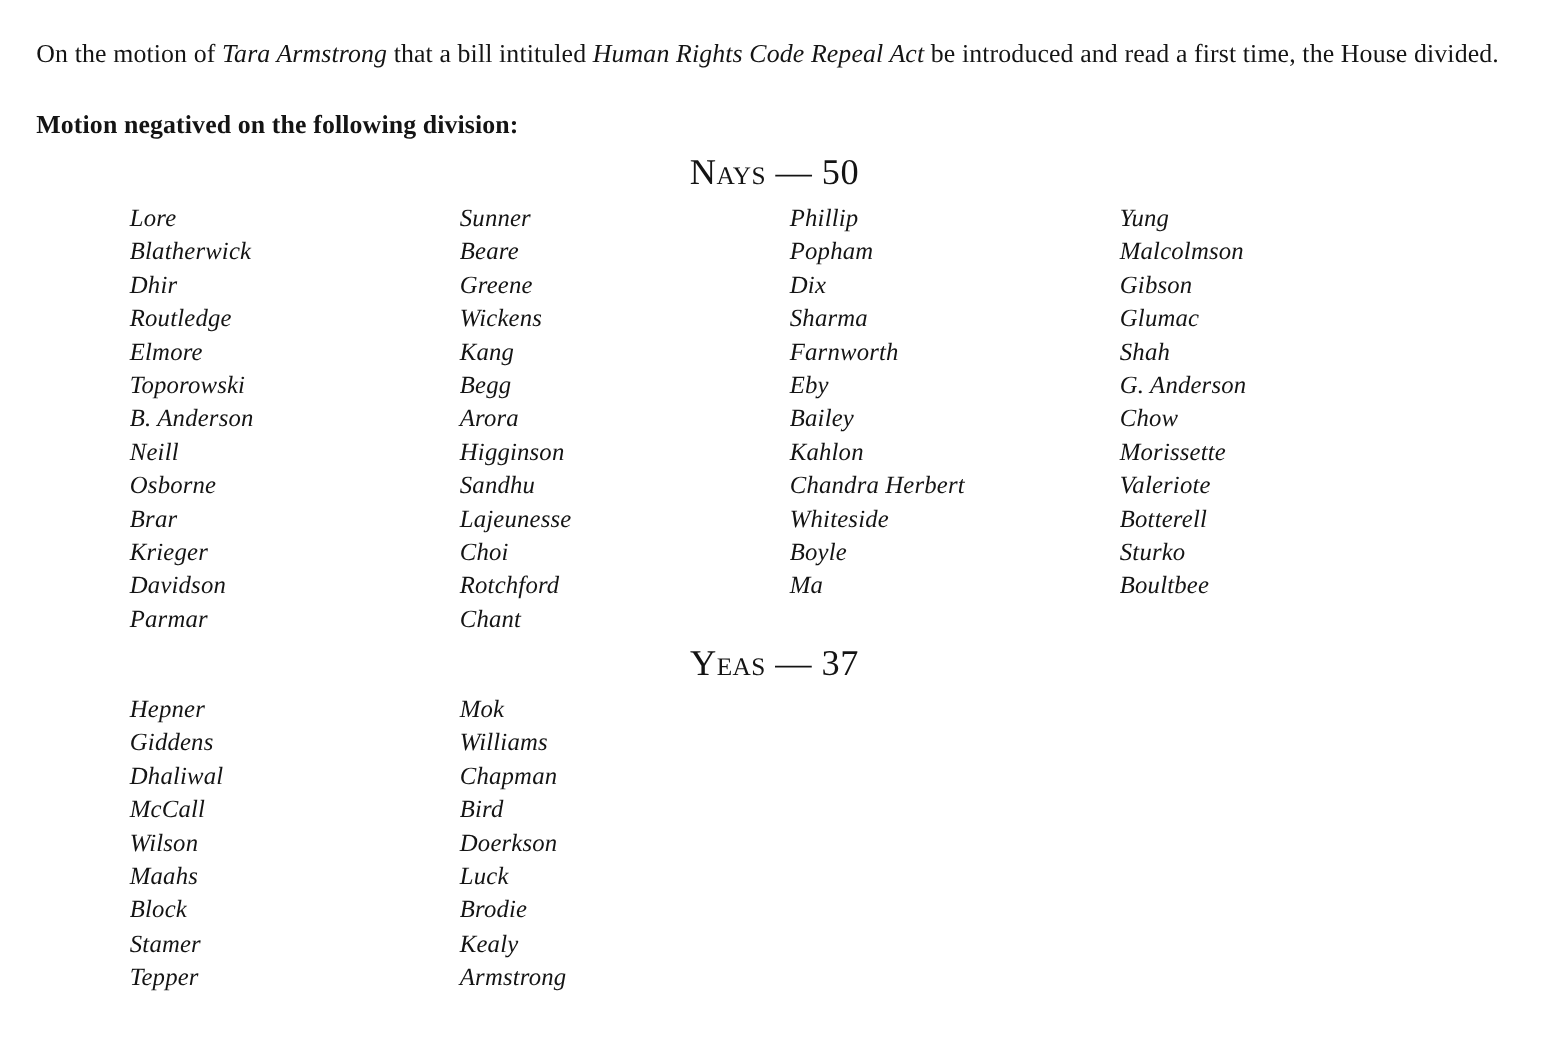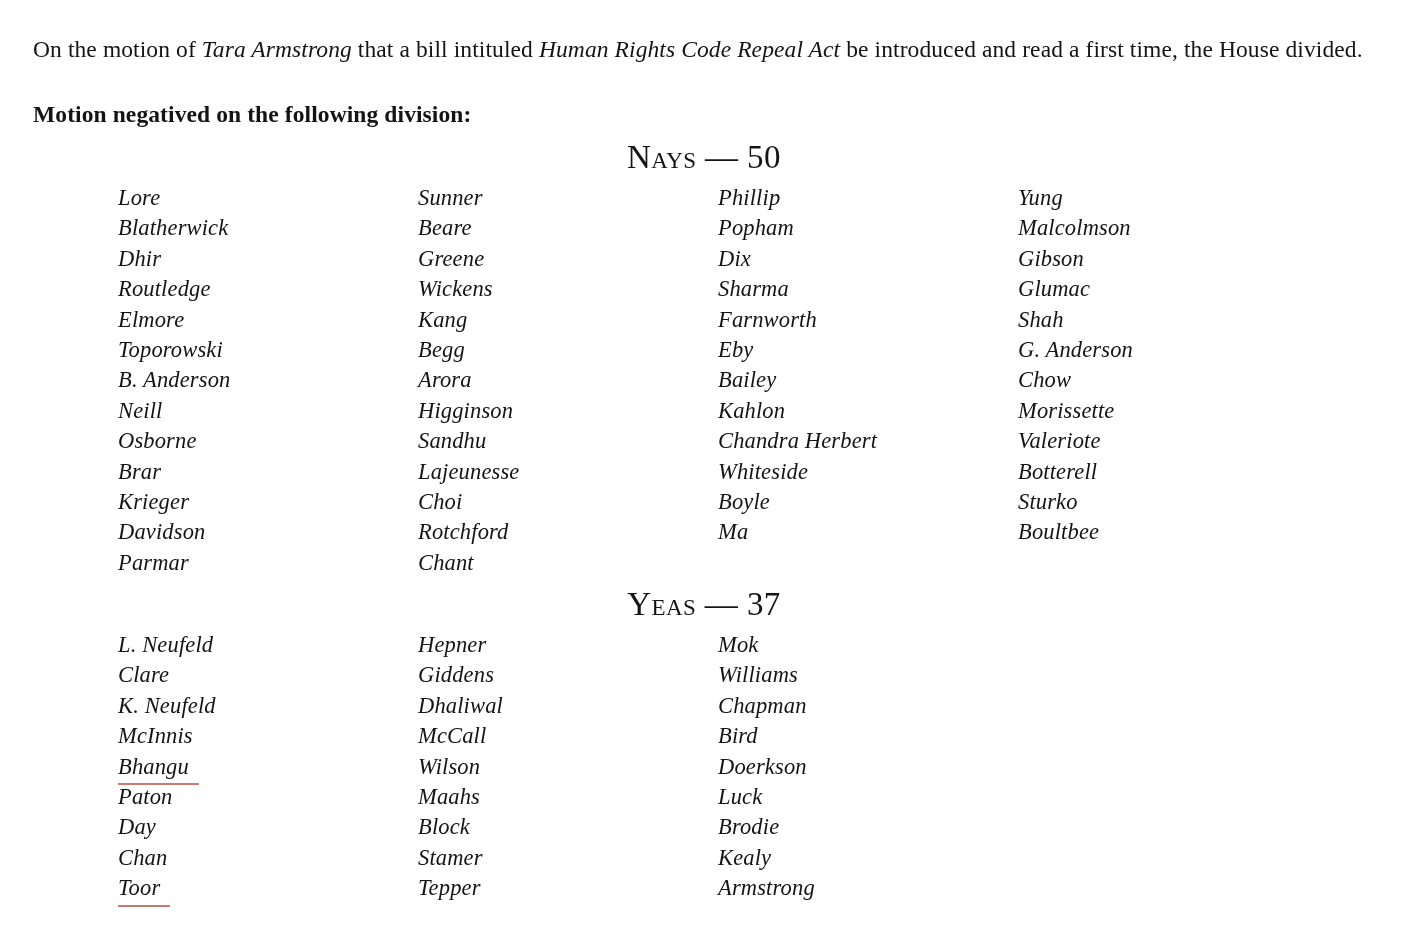--- a/index.html
+++ b/index.html
@@ -156,31 +156,20 @@
         <div class="name-item">Valeriote</div>
         <div class="name-item">Botterell</div>
         <div class="name-item">Sturko</div>
         <div class="name-item">Boultbee</div>
       </div>
     </div>
 
   <div class="division-heading" id="yeas-heading"><span>Yeas</span><span class="count-sep">&nbsp;—&nbsp;</span><span class="count-num">37</span></div>
   <div class="name-grid" id="yeas-grid">
       <div class="name-column">
-        <div class="name-item">L. Neufeld</div>
-        <div class="name-item">Clare</div>
-        <div class="name-item">K. Neufeld</div>
-        <div class="name-item">McInnis</div>
-        <div class="name-item flagged">Bhangu</div>
-        <div class="name-item">Paton</div>
-        <div class="name-item">Day</div>
-        <div class="name-item">Chan</div>
-        <div class="name-item flagged">Toor</div>
-      </div>
-      <div class="name-column">
         <div class="name-item">Hepner</div>
         <div class="name-item">Giddens</div>
         <div class="name-item">Dhaliwal</div>
         <div class="name-item">McCall</div>
         <div class="name-item">Wilson</div>
         <div class="name-item">Maahs</div>
         <div class="name-item">Block</div>
         <div class="name-item">Stamer</div>
         <div class="name-item">Tepper</div>
       </div>

